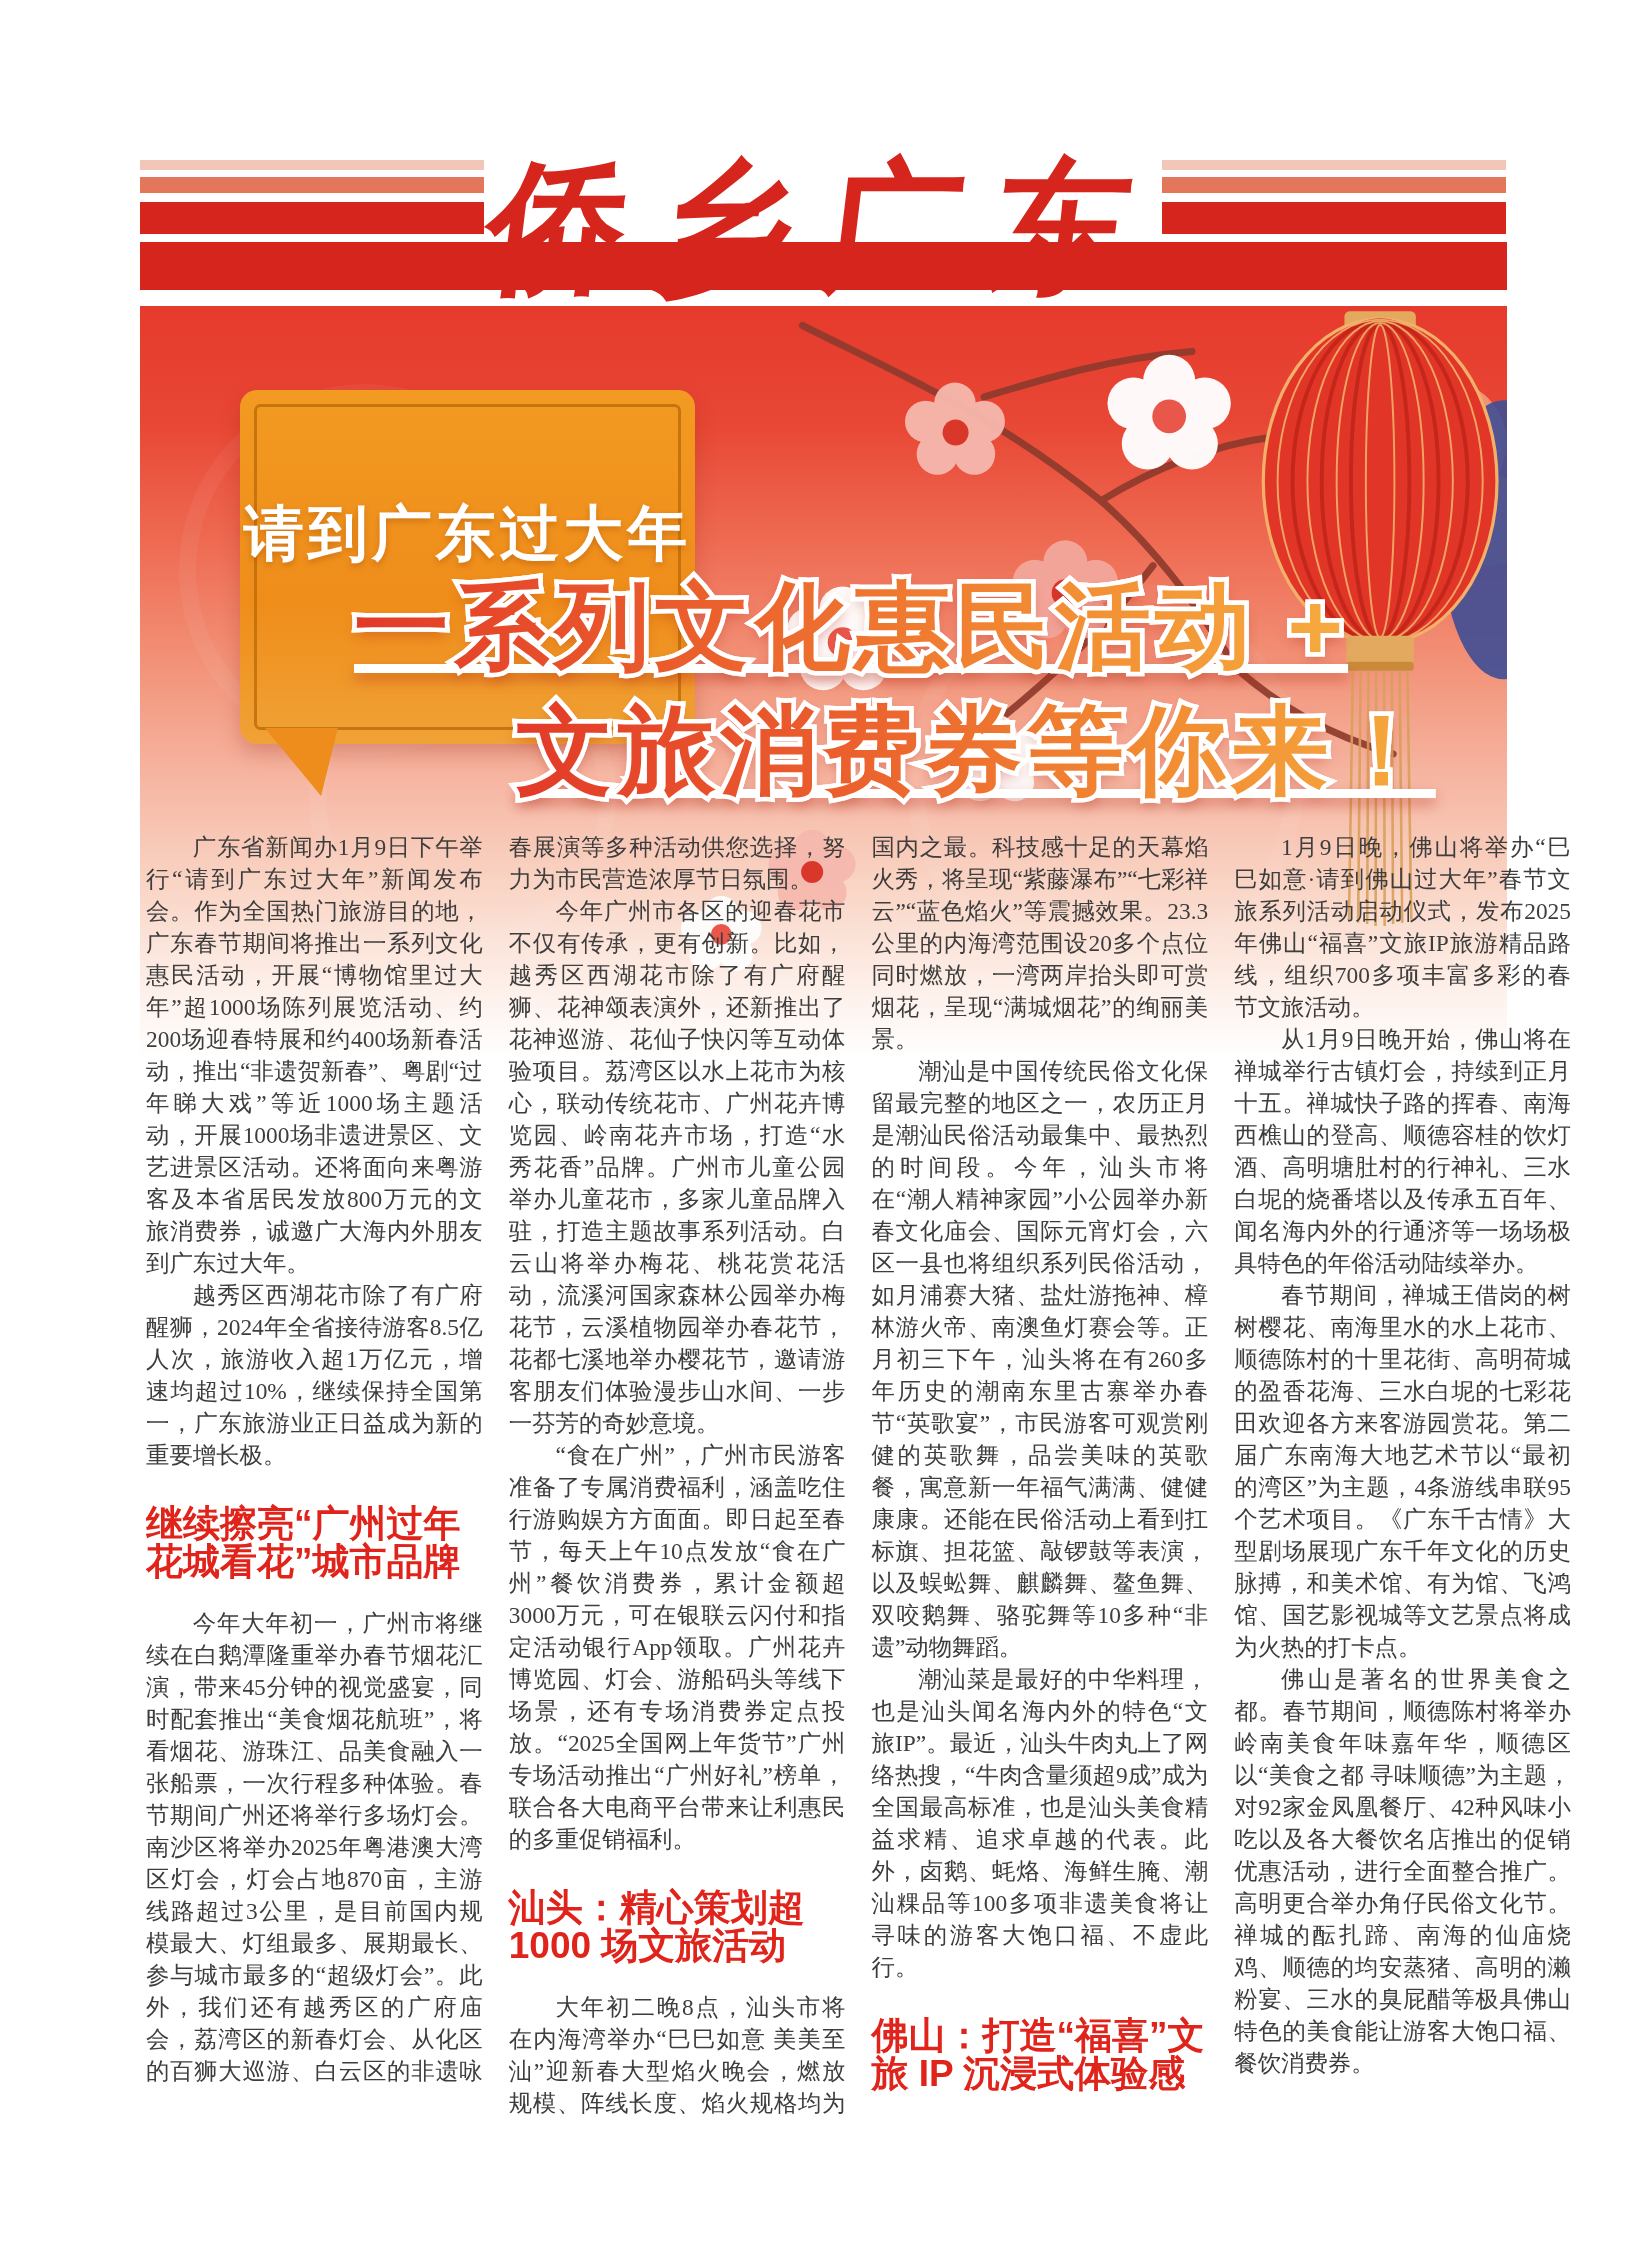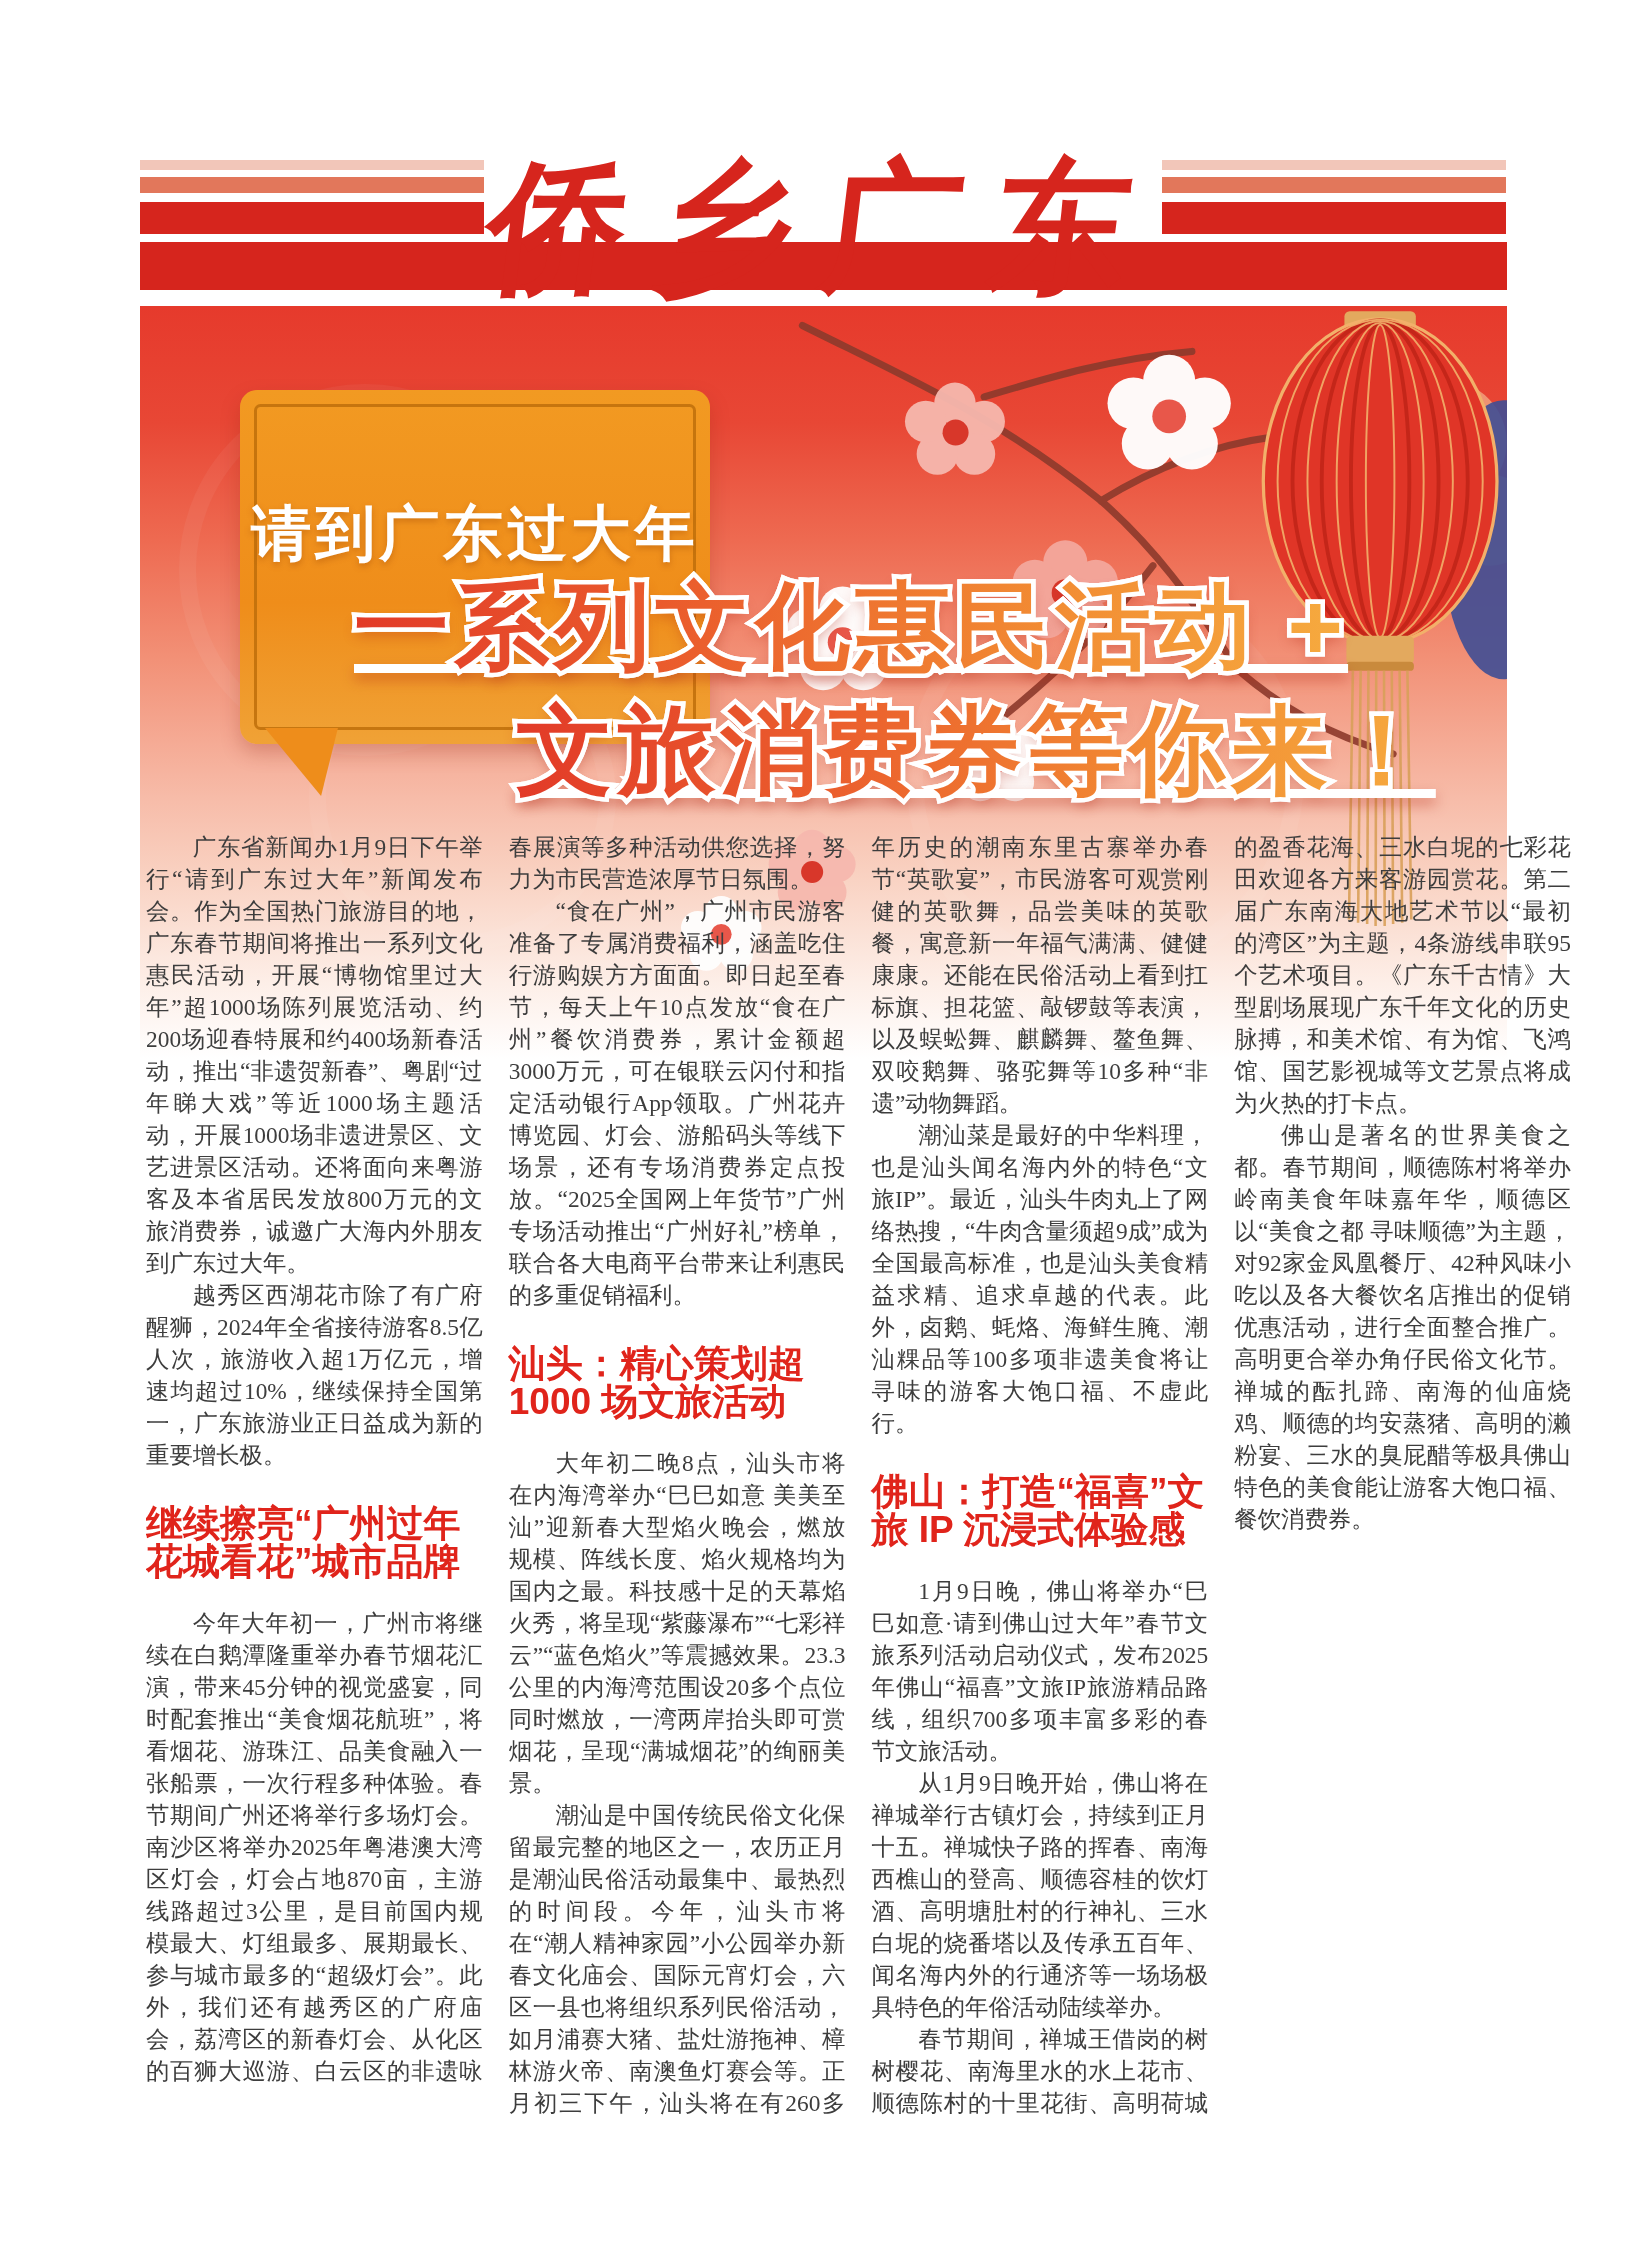--- a/index.html
+++ b/index.html
@@ -41,21 +41,20 @@
     z-index:0;
   }
   .art-bg .swirl{position:absolute;border-radius:50%;border:17px solid rgba(255,255,255,.05);}
   .banner-svg{position:absolute;left:140px;top:306px;z-index:1;pointer-events:none;}
   
   .bubble{
     position:absolute;left:240px;top:390px;width:455px;height:354px;
     background:linear-gradient(180deg,#f29a22 0%,#ef8d1a 60%,#f0a236 100%);
     border-radius:17px;z-index:2;
     box-shadow:0 9px 19.5px rgba(140,30,10,.25);
-    padding-left:15px;
   }
   .bubble-inner{
     position:absolute;left:14.3px;top:14.3px;right:14.3px;bottom:14.3px;
     border:3.2px solid rgba(190,110,10,.85);border-radius:6.5px;
   }
   .bubble-tail{
     position:absolute;left:36px;top:338px;width:0;height:0;
     border-left:34px solid transparent;border-right:39px solid transparent;
     border-top:68px solid #ee8d1b;transform:skewX(18deg);
   }
@@ -253,20 +252,21 @@
   <div class="headline headline-2">
     <span class="stroke-layer">文旅消费券等你来！</span>
     <span class="fill-layer">文旅消费券等你来！</span>
   </div>
 
   <div class="article" id="article-flow">
       <p>广东省新闻办1月9日下午举行“请到广东过大年”新闻发布会。作为全国热门旅游目的地，广东春节期间将推出一系列文化惠民活动，开展“博物馆里过大年”超1000场陈列展览活动、约200场迎春特展和约400场新春活动，推出“非遗贺新春”、粤剧“过年睇大戏”等近1000场主题活动，开展1000场非遗进景区、文艺进景区活动。还将面向来粤游客及本省居民发放800万元的文旅消费券，诚邀广大海内外朋友到广东过大年。</p>
       <p>越秀区西湖花市除了有广府醒狮，2024年全省接待游客8.5亿人次，旅游收入超1万亿元，增速均超过10%，继续保持全国第一，广东旅游业正日益成为新的重要增长极。</p>
       <div class="subhead">继续擦亮“广州过年 花城看花”城市品牌</div>
       <p>今年大年初一，广州市将继续在白鹅潭隆重举办春节烟花汇演，带来45分钟的视觉盛宴，同时配套推出“美食烟花航班”，将看烟花、游珠江、品美食融入一张船票，一次行程多种体验。春节期间广州还将举行多场灯会。南沙区将举办2025年粤港澳大湾区灯会，灯会占地870亩，主游线路超过3公里，是目前国内规模最大、灯组最多、展期最长、参与城市最多的“超级灯会”。此外，我们还有越秀区的广府庙会，荔湾区的新春灯会、从化区的百狮大巡游、白云区的非遗咏春展演等多种活动供您选择，努力为市民营造浓厚节日氛围。</p>
+      <p>今年广州市各区的迎春花市不仅有传承，更有创新。比如，越秀区西湖花市除了有广府醒狮、花神颂表演外，还新推出了花神巡游、花仙子快闪等互动体验项目。荔湾区以水上花市为核心，联动传统花市、广州花卉博览园、岭南花卉市场，打造“水秀花香”品牌。广州市儿童公园举办儿童花市，多家儿童品牌入驻，打造主题故事系列活动。白云山将举办梅花、桃花赏花活动，流溪河国家森林公园举办梅花节，云溪植物园举办春花节，花都七溪地举办樱花节，邀请游客朋友们体验漫步山水间、一步一芬芳的奇妙意境。</p>
       <p>“食在广州”，广州市民游客准备了专属消费福利，涵盖吃住行游购娱方方面面。即日起至春节，每天上午10点发放“食在广州”餐饮消费券，累计金额超3000万元，可在银联云闪付和指定活动银行App领取。广州花卉博览园、灯会、游船码头等线下场景，还有专场消费券定点投放。“2025全国网上年货节”广州专场活动推出“广州好礼”榜单，联合各大电商平台带来让利惠民的多重促销福利。</p>
       <div class="subhead">汕头：精心策划超 1000 场文旅活动</div>
       <p>大年初二晚8点，汕头市将在内海湾举办“巳巳如意 美美至汕”迎新春大型焰火晚会，燃放规模、阵线长度、焰火规格均为国内之最。科技感十足的天幕焰火秀，将呈现“紫藤瀑布”“七彩祥云”“蓝色焰火”等震撼效果。23.3公里的内海湾范围设20多个点位同时燃放，一湾两岸抬头即可赏烟花，呈现“满城烟花”的绚丽美景。</p>
       <p>潮汕是中国传统民俗文化保留最完整的地区之一，农历正月是潮汕民俗活动最集中、最热烈的时间段。今年，汕头市将在“潮人精神家园”小公园举办新春文化庙会、国际元宵灯会，六区一县也将组织系列民俗活动，如月浦赛大猪、盐灶游拖神、樟林游火帝、南澳鱼灯赛会等。正月初三下午，汕头将在有260多年历史的潮南东里古寨举办春节“英歌宴”，市民游客可观赏刚健的英歌舞，品尝美味的英歌餐，寓意新一年福气满满、健健康康。还能在民俗活动上看到扛标旗、担花篮、敲锣鼓等表演，以及蜈蚣舞、麒麟舞、鳌鱼舞、双咬鹅舞、骆驼舞等10多种“非遗”动物舞蹈。</p>
       <p>潮汕菜是最好的中华料理，也是汕头闻名海内外的特色“文旅IP”。最近，汕头牛肉丸上了网络热搜，“牛肉含量须超9成”成为全国最高标准，也是汕头美食精益求精、追求卓越的代表。此外，卤鹅、蚝烙、海鲜生腌、潮汕粿品等100多项非遗美食将让寻味的游客大饱口福、不虚此行。</p>
       <div class="subhead">佛山：打造“福喜”文旅 IP 沉浸式体验感</div>
       <p>1月9日晚，佛山将举办“巳巳如意·请到佛山过大年”春节文旅系列活动启动仪式，发布2025年佛山“福喜”文旅IP旅游精品路线，组织700多项丰富多彩的春节文旅活动。</p>
       <p>从1月9日晚开始，佛山将在禅城举行古镇灯会，持续到正月十五。禅城快子路的挥春、南海西樵山的登高、顺德容桂的饮灯酒、高明塘肚村的行神礼、三水白坭的烧番塔以及传承五百年、闻名海内外的行通济等一场场极具特色的年俗活动陆续举办。</p>
       <p>春节期间，禅城王借岗的树树樱花、南海里水的水上花市、顺德陈村的十里花街、高明荷城的盈香花海、三水白坭的七彩花田欢迎各方来客游园赏花。第二届广东南海大地艺术节以“最初的湾区”为主题，4条游线串联95个艺术项目。《广东千古情》大型剧场展现广东千年文化的历史脉搏，和美术馆、有为馆、飞鸿馆、国艺影视城等文艺景点将成为火热的打卡点。</p>
       <p>佛山是著名的世界美食之都。春节期间，顺德陈村将举办岭南美食年味嘉年华，顺德区以“美食之都 寻味顺德”为主题，对92家金凤凰餐厅、42种风味小吃以及各大餐饮名店推出的促销优惠活动，进行全面整合推广。高明更合举办角仔民俗文化节。禅城的酝扎蹄、南海的仙庙烧鸡、顺德的均安蒸猪、高明的濑粉宴、三水的臭屁醋等极具佛山特色的美食能让游客大饱口福、餐饮消费券。</p>

